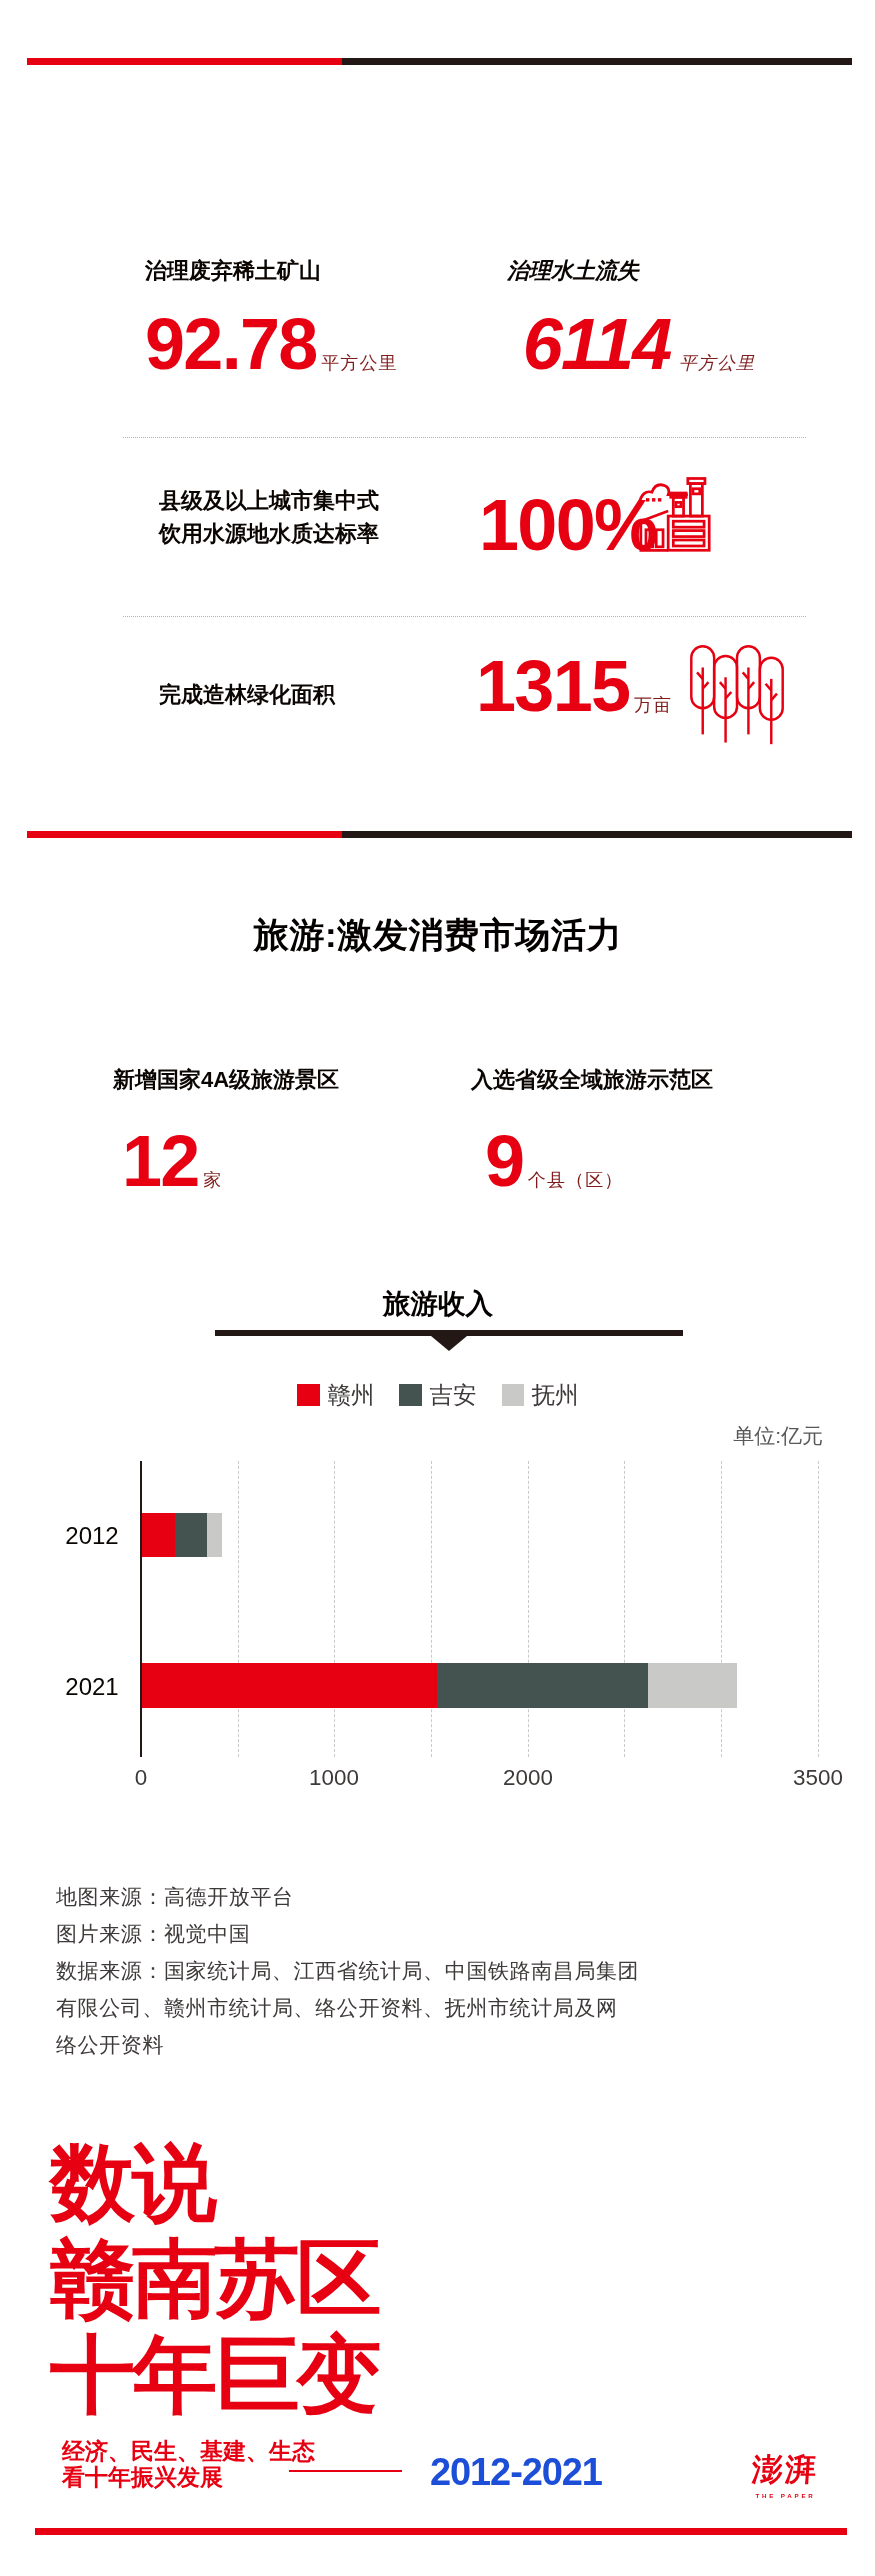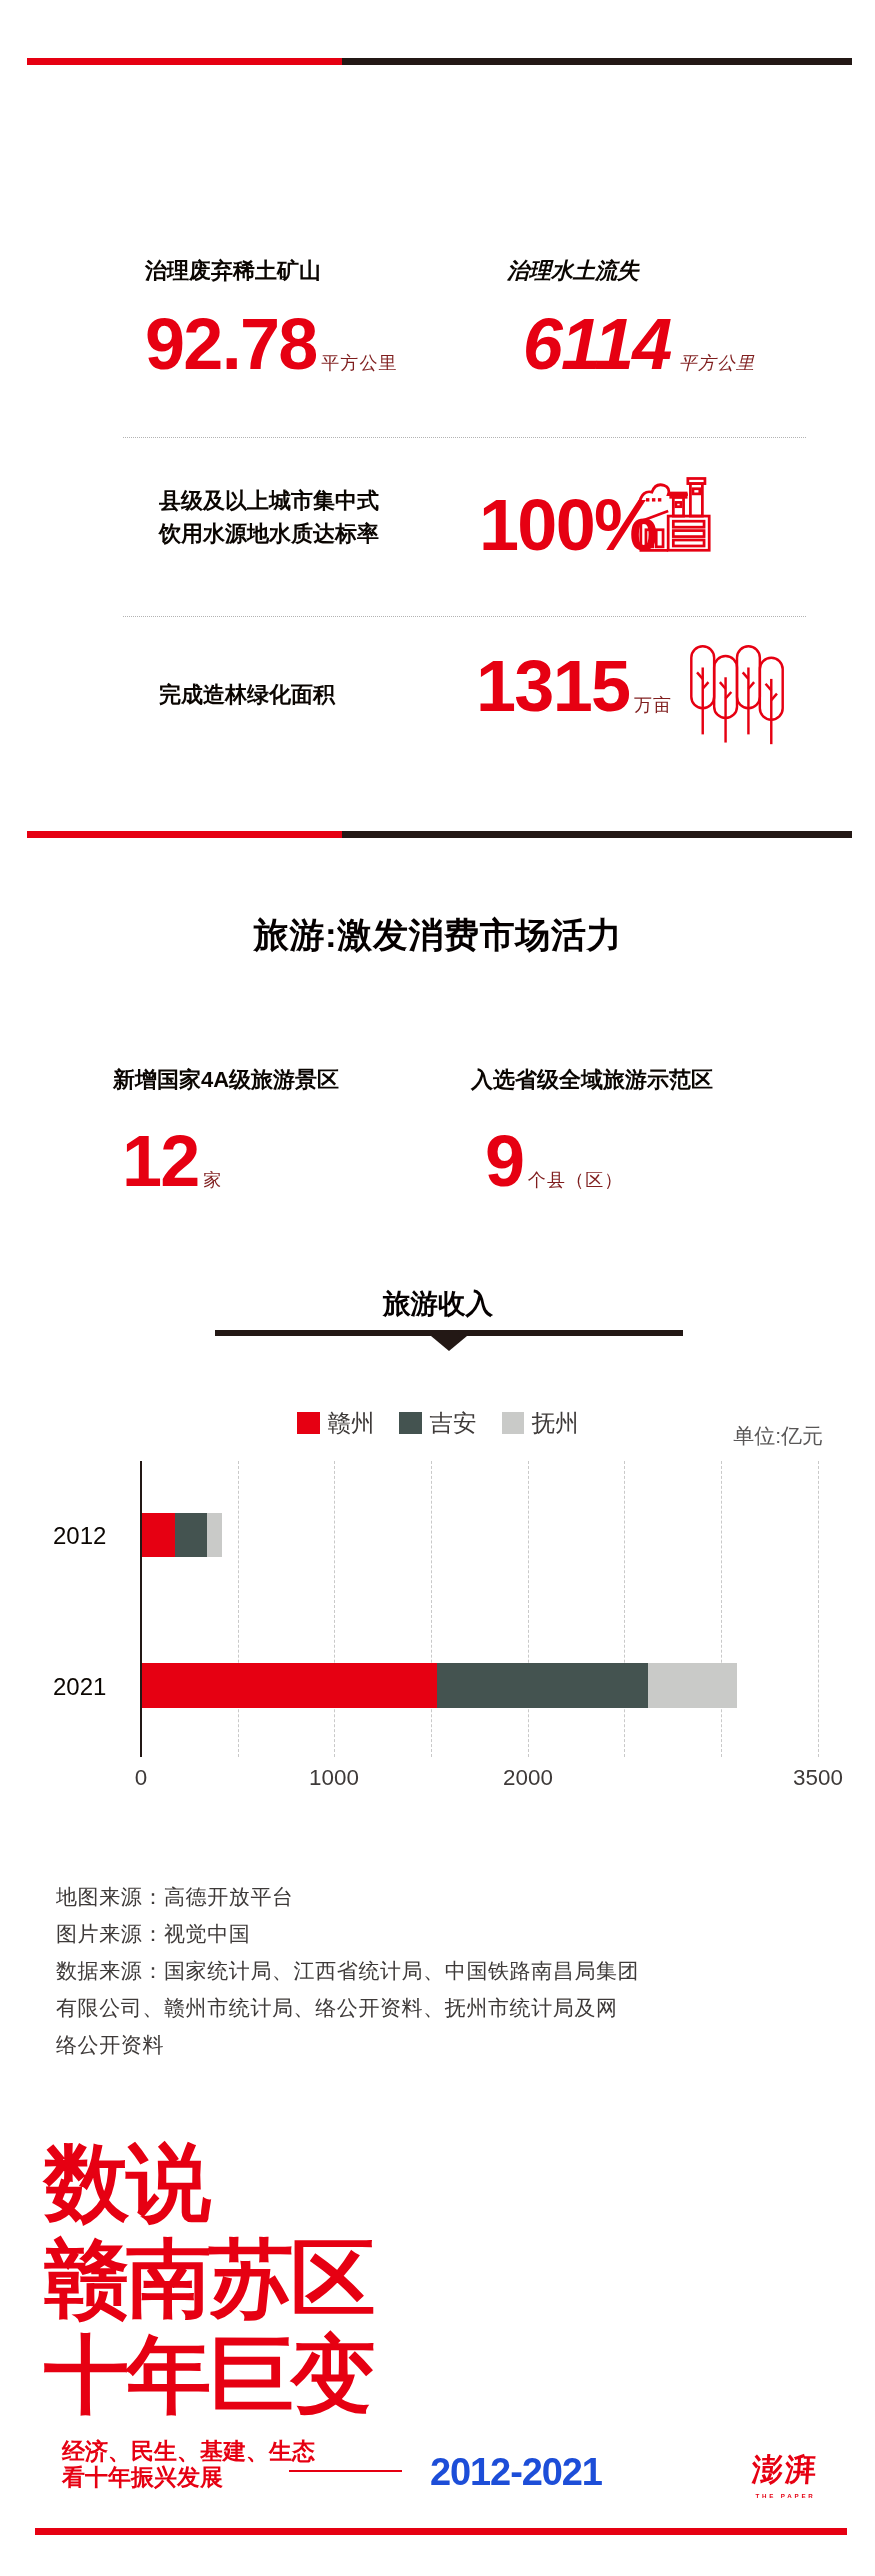--- a/index.html
+++ b/index.html
@@ -26,26 +26,26 @@
   .tri-down{width:0;height:0;border-left:18px solid transparent;border-right:18px solid transparent;border-top:15px solid #231815;}
   .legend{left:0;width:876px;display:flex;justify-content:center;gap:25px;}
   .legend-item{display:flex;align-items:center;gap:7.8px;}
   .legend-swatch{width:22.4px;height:22.4px;}
   .legend-label{font-size:23.5px;color:#3e3a39;}
   .unit-note{font-size:21px;color:#595757;}
   .gridline{position:absolute;width:0;border-left:1.1px dashed #c9c9c9;}
   .axisline{position:absolute;background:#231815;}
   .bar-row{position:absolute;display:flex;}
   .bar-seg{height:100%;}
-  .cat-label{position:absolute;width:78px;text-align:left;font-size:24px;color:#0b0602;}
+  .cat-label{position:absolute;width:78px;text-align:center;font-size:24px;color:#0b0602;}
   .xtick{position:absolute;transform:translateX(-50%);font-size:22.4px;color:#3e3a39;}
   
   .sources{left:56px;font-size:21px;line-height:37px;color:#3e3a39;letter-spacing:0.6px;}
   
-  .footer-title{left:44px;font-size:85px;line-height:96px;font-weight:bold;color:#e60012;letter-spacing:-2.8px;white-space:nowrap;}
+  .footer-title{left:50px;font-size:85px;line-height:96px;font-weight:bold;color:#e60012;letter-spacing:-2.8px;white-space:nowrap;}
   .footer-tagline{left:62px;font-size:23px;line-height:26px;font-weight:bold;color:#e60012;white-space:nowrap;}
   .footer-line{left:289px;width:113px;height:2.2px;background:#e60012;}
   .footer-period{left:430px;font-size:38px;font-weight:bold;color:#1d4ed8;letter-spacing:-1.1px;}
   .logo-wrap{left:738px;width:95px;text-align:center;}
   .logo-cn{font-size:31px;font-weight:bold;color:#e60012;transform:skewX(-4deg);display:inline-block;letter-spacing:2.2px;}
   .logo-sub{font-size:6.2px;font-weight:bold;color:#e60012;letter-spacing:2.8px;margin-top:1.1px;}
   .bottom-bar{left:35px;width:812px;height:7.3px;background:#e60012;}
   svg{display:block;}
 </style>
 </head>
@@ -151,21 +151,21 @@
   </div>
   <div class="abs num-row" style="left:485px;top:1125px;">
     <span class="big-num">9</span>
     <span class="num-unit">个县（区）</span>
   </div>
 
   <div class="abs chart-title" style="top:1286px;">旅游收入</div>
   <div class="abs underline-bar" style="left:215px;top:1330px;width:468px;height:5.6px;"></div>
   <div class="abs tri-down" style="left:431px;top:1336px;"></div>
 
-  <div class="abs legend" style="top:1379px;margin-top:28px;" id="chart-legend">
+  <div class="abs legend" style="top:1379px;" id="chart-legend">
       <div class="legend-item">
         <span class="legend-swatch" style="background: rgb(230, 0, 18);"></span>
         <span class="legend-label">赣州</span>
       </div>
       <div class="legend-item">
         <span class="legend-swatch" style="background: rgb(68, 83, 80);"></span>
         <span class="legend-label">吉安</span>
       </div>
       <div class="legend-item">
         <span class="legend-swatch" style="background: rgb(201, 202, 200);"></span>

